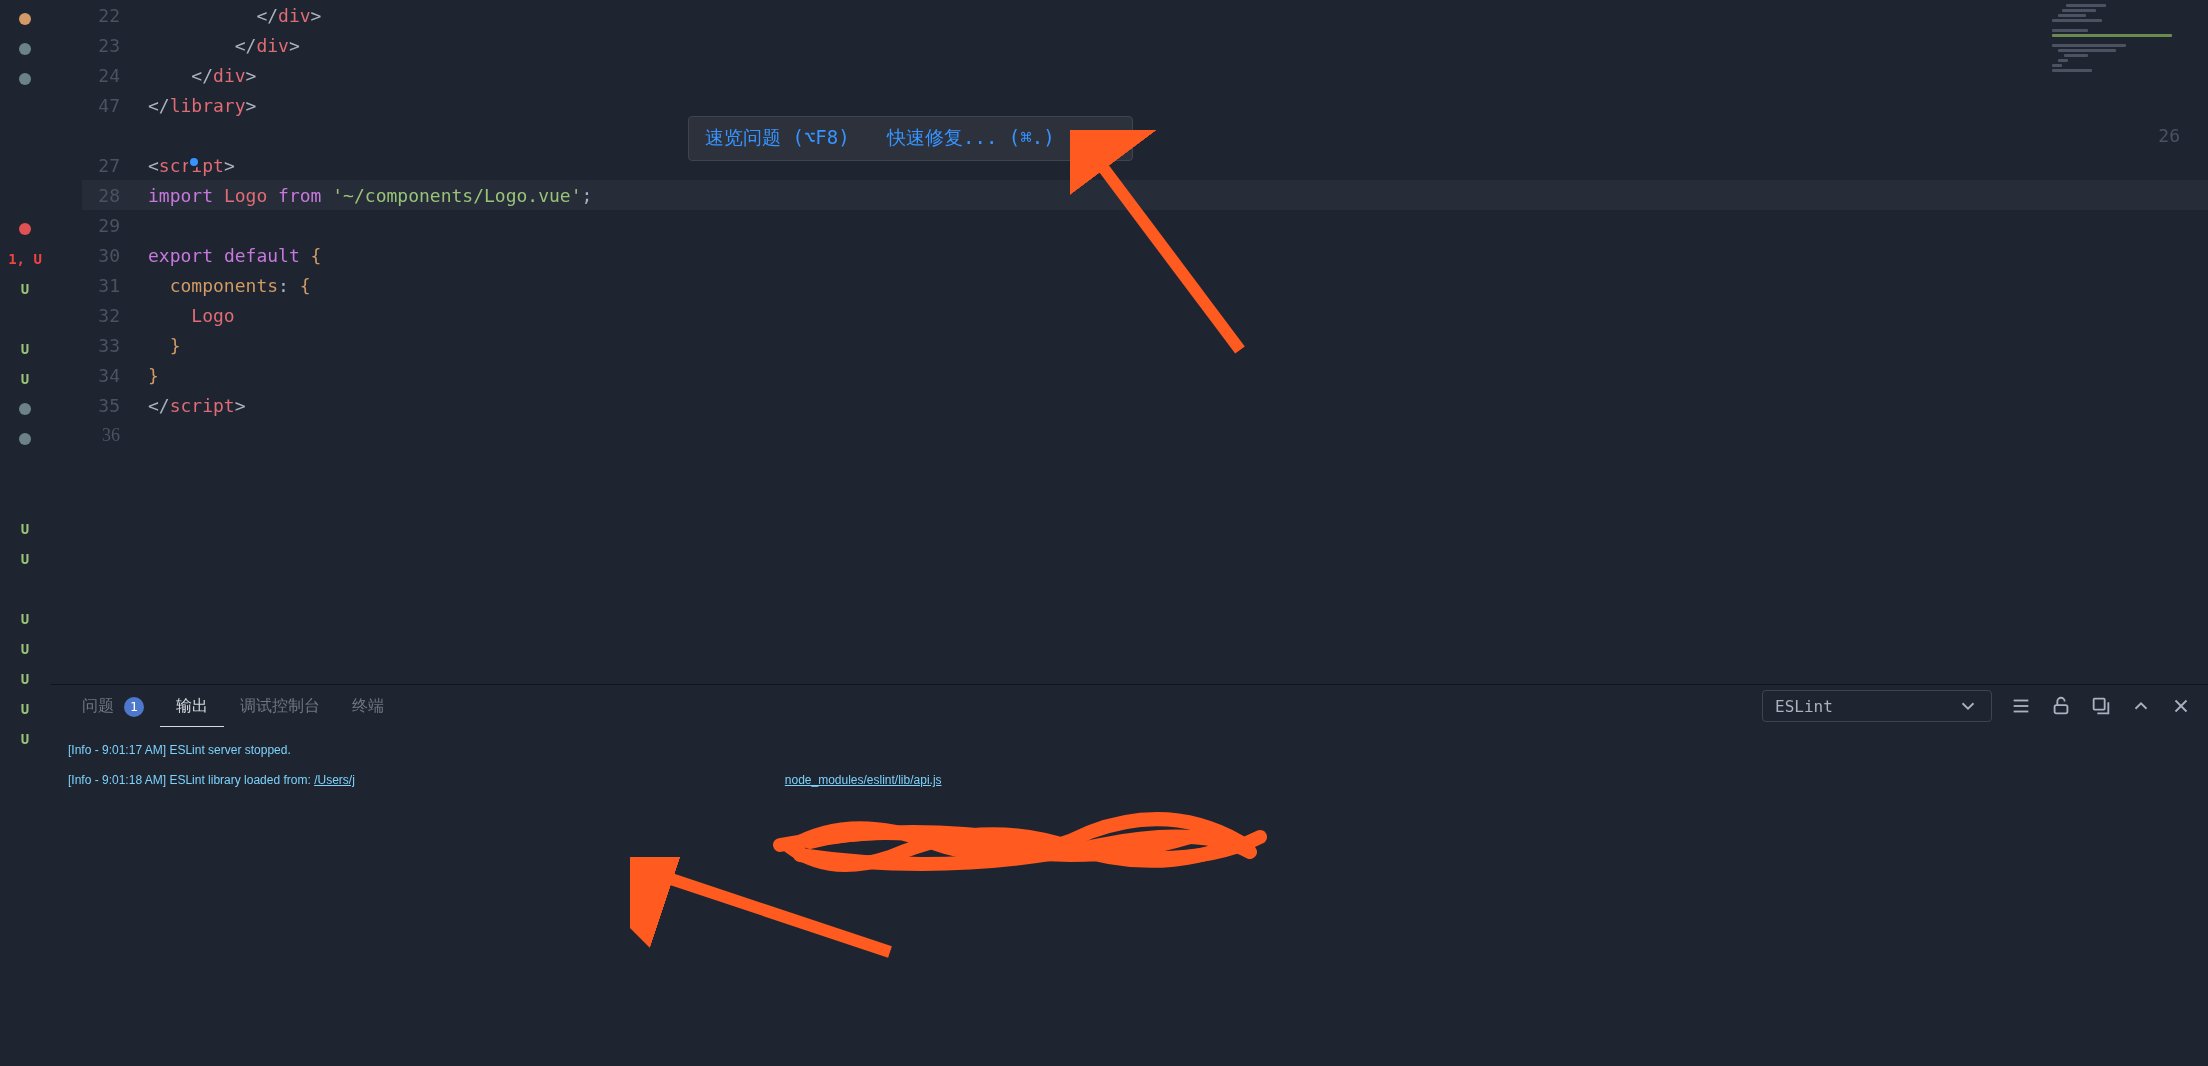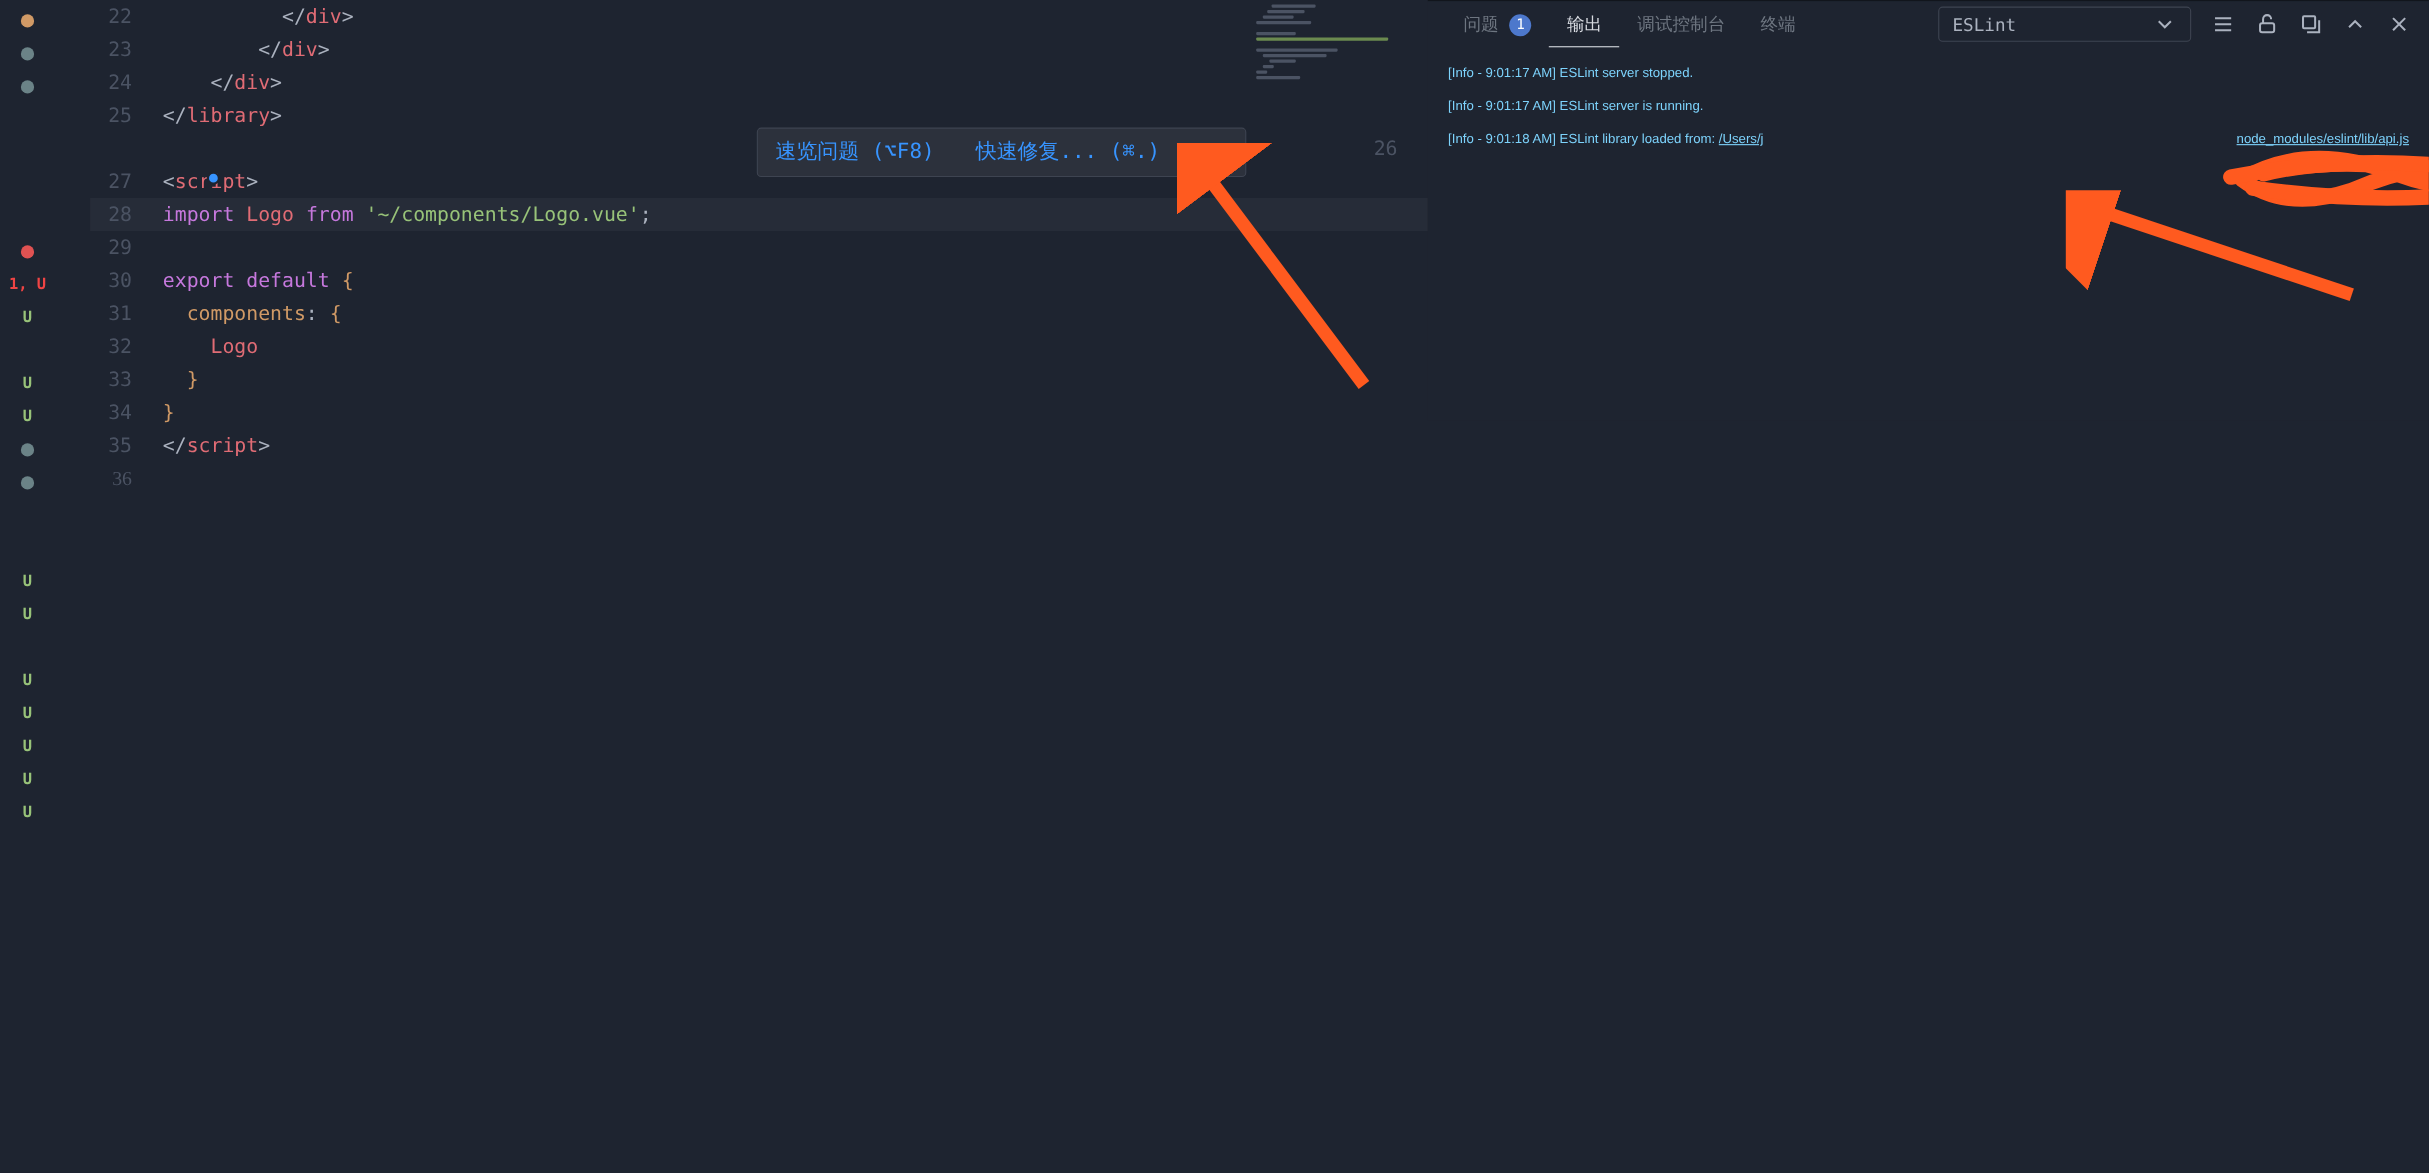--- a/index.html
+++ b/index.html
@@ -30,21 +30,21 @@
   font-weight: 600;
 }
 .dot { width: 12px; height: 12px; border-radius: 50%; }
 .dot-orange { background: #d19a66; }
 .dot-teal { background: #6b8387; }
 .dot-red { background: #e05252; }
 .u-green { color: #98c379; }
 .u-red { color: #ef4444; }
 
 
-.main { flex: 1; display: flex; flex-direction: row; position: relative; }
+.main { flex: 1; display: flex; flex-direction: column; position: relative; }
 
 
 .editor {
   position: relative;
   flex: 1;
   overflow: hidden;
   padding-left: 32px;
 }
 .line {
   display: flex;
@@ -246,21 +246,21 @@
         </div>
         <div class="line" style="position: relative;">
           <span class="ln">23</span>
           <span class="code"><span>        </span><span class="punct">&lt;/</span><span class="tag">div</span><span class="punct">&gt;</span></span>
         </div>
         <div class="line" style="position: relative;">
           <span class="ln">24</span>
           <span class="code"><span>    </span><span class="punct">&lt;/</span><span class="tag">div</span><span class="punct">&gt;</span></span>
         </div>
         <div class="line" style="position: relative;">
-          <span class="ln">25</span>
+          <span class="ln">47</span>
           <span class="code"><span class="punct">&lt;/</span><span class="tag">library</span><span class="punct">&gt;</span></span>
         </div>
         <div class="line" style="position: relative; justify-content: flex-end;">
           <span class="ln">26</span>
           <span class="code"></span>
         </div>
         <div class="line" style="position: relative;">
           <span class="ln">27</span>
           <span class="code"><span class="punct">&lt;</span><span class="tag">script</span><span class="punct">&gt;</span></span>
           <span class="blue-dot" style="left: 106px; top: 6px;"></span>
@@ -384,21 +384,20 @@
                 <line x1="6" y1="6" x2="18" y2="18"></line>
                 <line x1="6" y1="18" x2="18" y2="6"></line>
               </svg>
           </span>
         </div>
       </div>
 
       <div class="panel-body" id="panel-body" style="position:relative">
 
         <div>[Info  - 9:01:17 AM] ESLint server stopped.</div>
-          <div>[Info  - 9:01:17 AM] ESLint server is running.</div>
           <div>[Info  - 9:01:18 AM] ESLint library loaded from: <u>/Users/j</u><span style="display: inline-block; width: 430px;"></span><u>node_modules/eslint/lib/api.js</u></div>
           <svg class="arrow-svg" style="left:580px;top:130px" width="280" height="110">
           <defs>
             <marker id="ah2" markerWidth="12" markerHeight="12" refX="2" refY="6" orient="auto">
               <path d="M0,0 L12,6 L0,12 Z" fill="#ff5a1f"></path>
             </marker>
           </defs>
           <line x1="260" y1="95" x2="20" y2="15" stroke="#ff5a1f" stroke-width="12" marker-end="url(#ah2)"></line>
         </svg>
 

